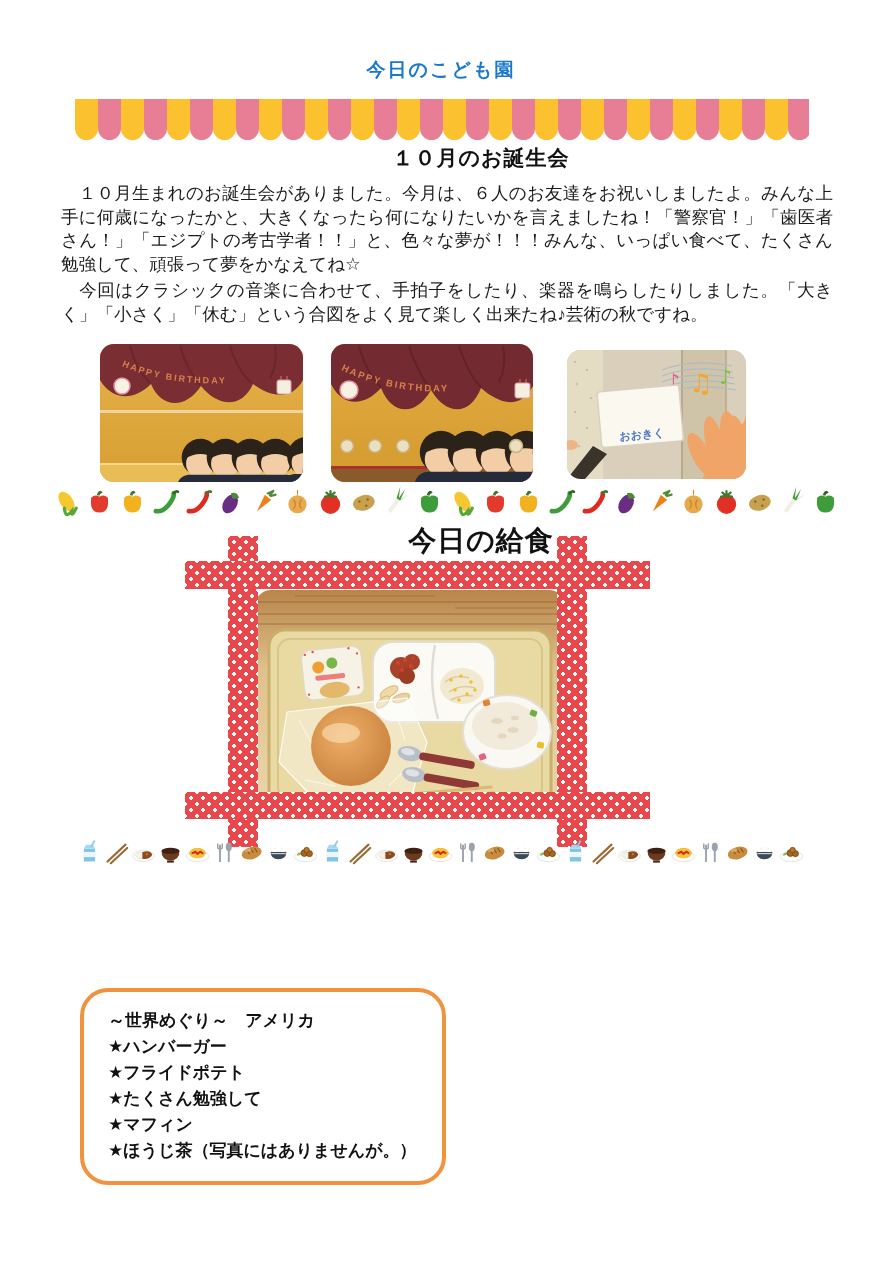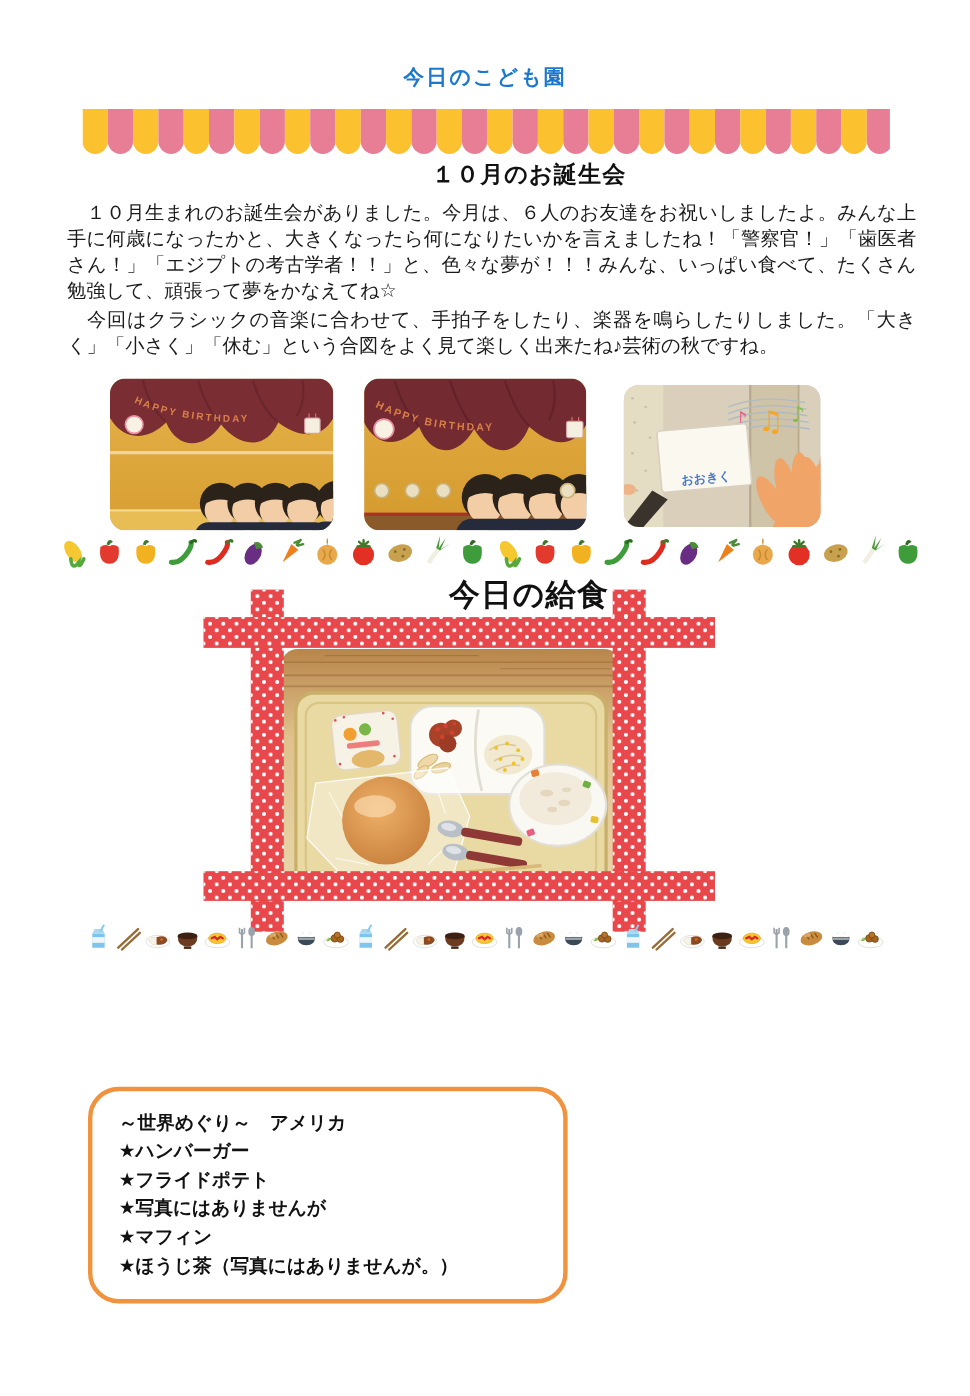--- a/index.html
+++ b/index.html
@@ -38,21 +38,21 @@
         background-image:radial-gradient(#fff 1.6px,rgba(255,255,255,0) 2px),
                          radial-gradient(#fff 1.6px,rgba(255,255,255,0) 2px);
         background-size:12px 12px;background-position:0 0,6px 6px;}
   .tape-v-left{left:43px;top:0;width:30px;height:311px;}
   .tape-v-right{left:372px;top:0;width:30px;height:311px;}
   .tape-h-top{left:0;top:25px;width:465px;height:28px;}
   .tape-h-bot{left:0;top:256px;width:465px;height:27px;}
   .lunch-photo{position:absolute;left:70px;top:54px;width:310px;height:226px;
                border-radius:16px;overflow:hidden;}
 
-  .menu-box{left:80px;top:988px;width:436px;height:197px;border:4px solid #f0923e;
+  .menu-box{left:80px;top:988px;width:366px;height:197px;border:4px solid #f0923e;
             border-radius:28px;box-sizing:border-box;padding:16px 10px 0 24px;}
   .menu-line{font-size:17px;font-weight:bold;line-height:26px;color:#111;}
 
   .defs-holder{position:absolute;width:0;height:0;overflow:hidden;}
 </style>
 </head>
 <body>
 
 <svg class="defs-holder" aria-hidden="true">
   <defs>
@@ -605,18 +605,18 @@
       <svg viewBox="0 0 24 24">
         <use href="#i-fried-chicken"></use>
       </svg>
     </div>
 
 
   <div class="abs menu-box">
     <div class="menu-line">～世界めぐり～　アメリカ</div>
     <div class="menu-line">★ハンバーガー</div>
     <div class="menu-line">★フライドポテト</div>
-    <div class="menu-line">★写真にはありませんが</div>
+    <div class="menu-line">★たくさん勉強して</div>
     <div class="menu-line">★マフィン</div>
     <div class="menu-line">★ほうじ茶（写真にはありませんが。）</div>
   </div>
 
 </div>
 
 </body></html>

